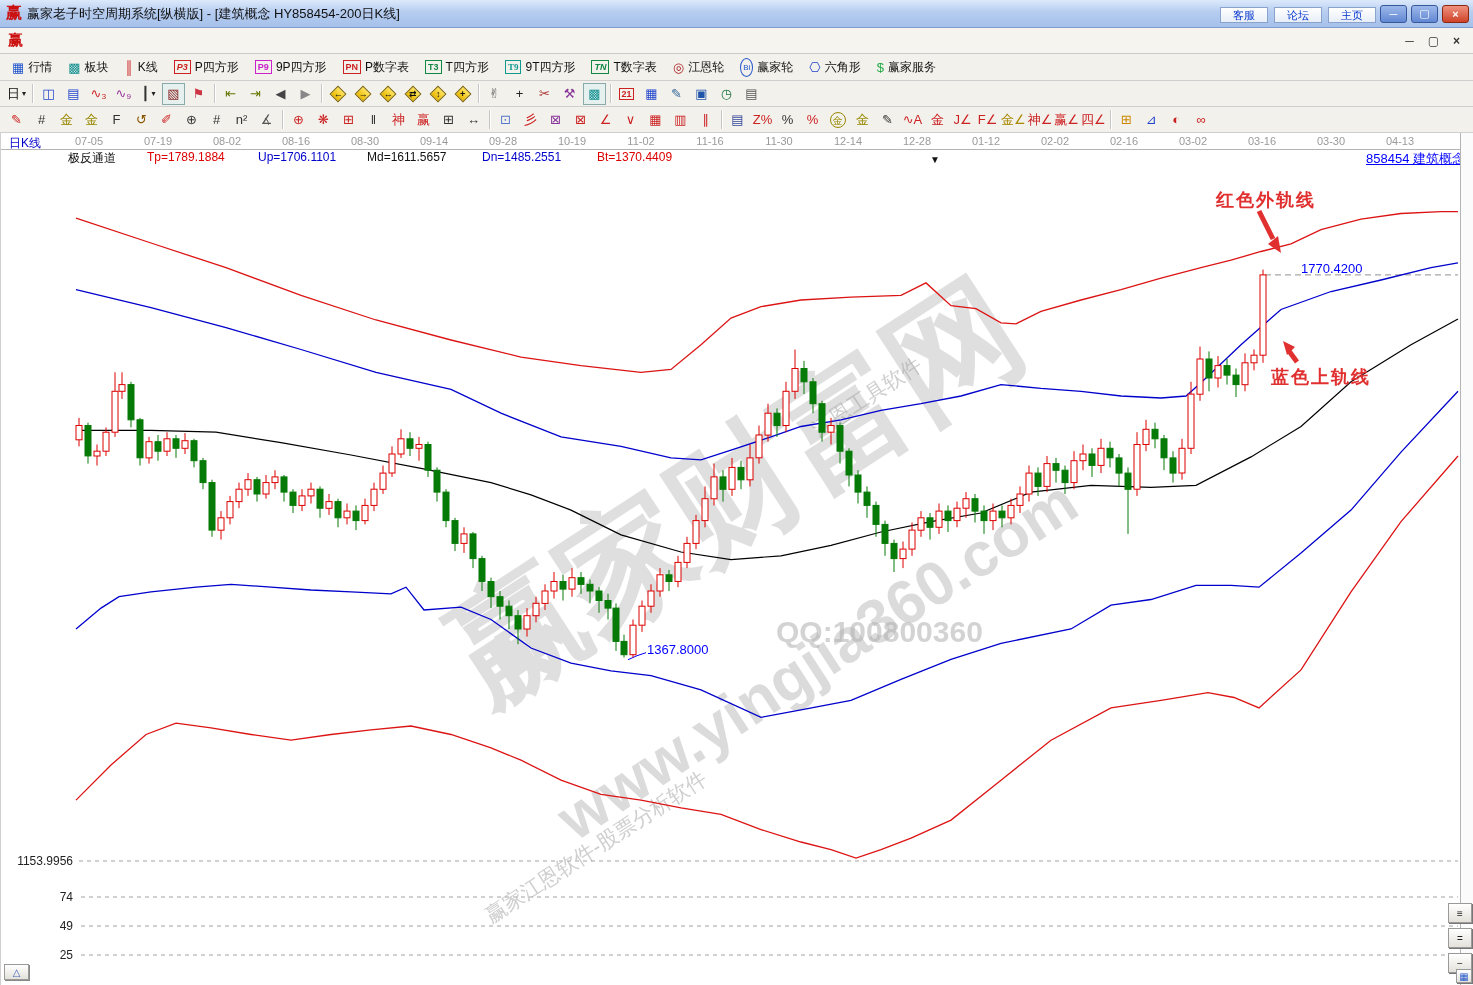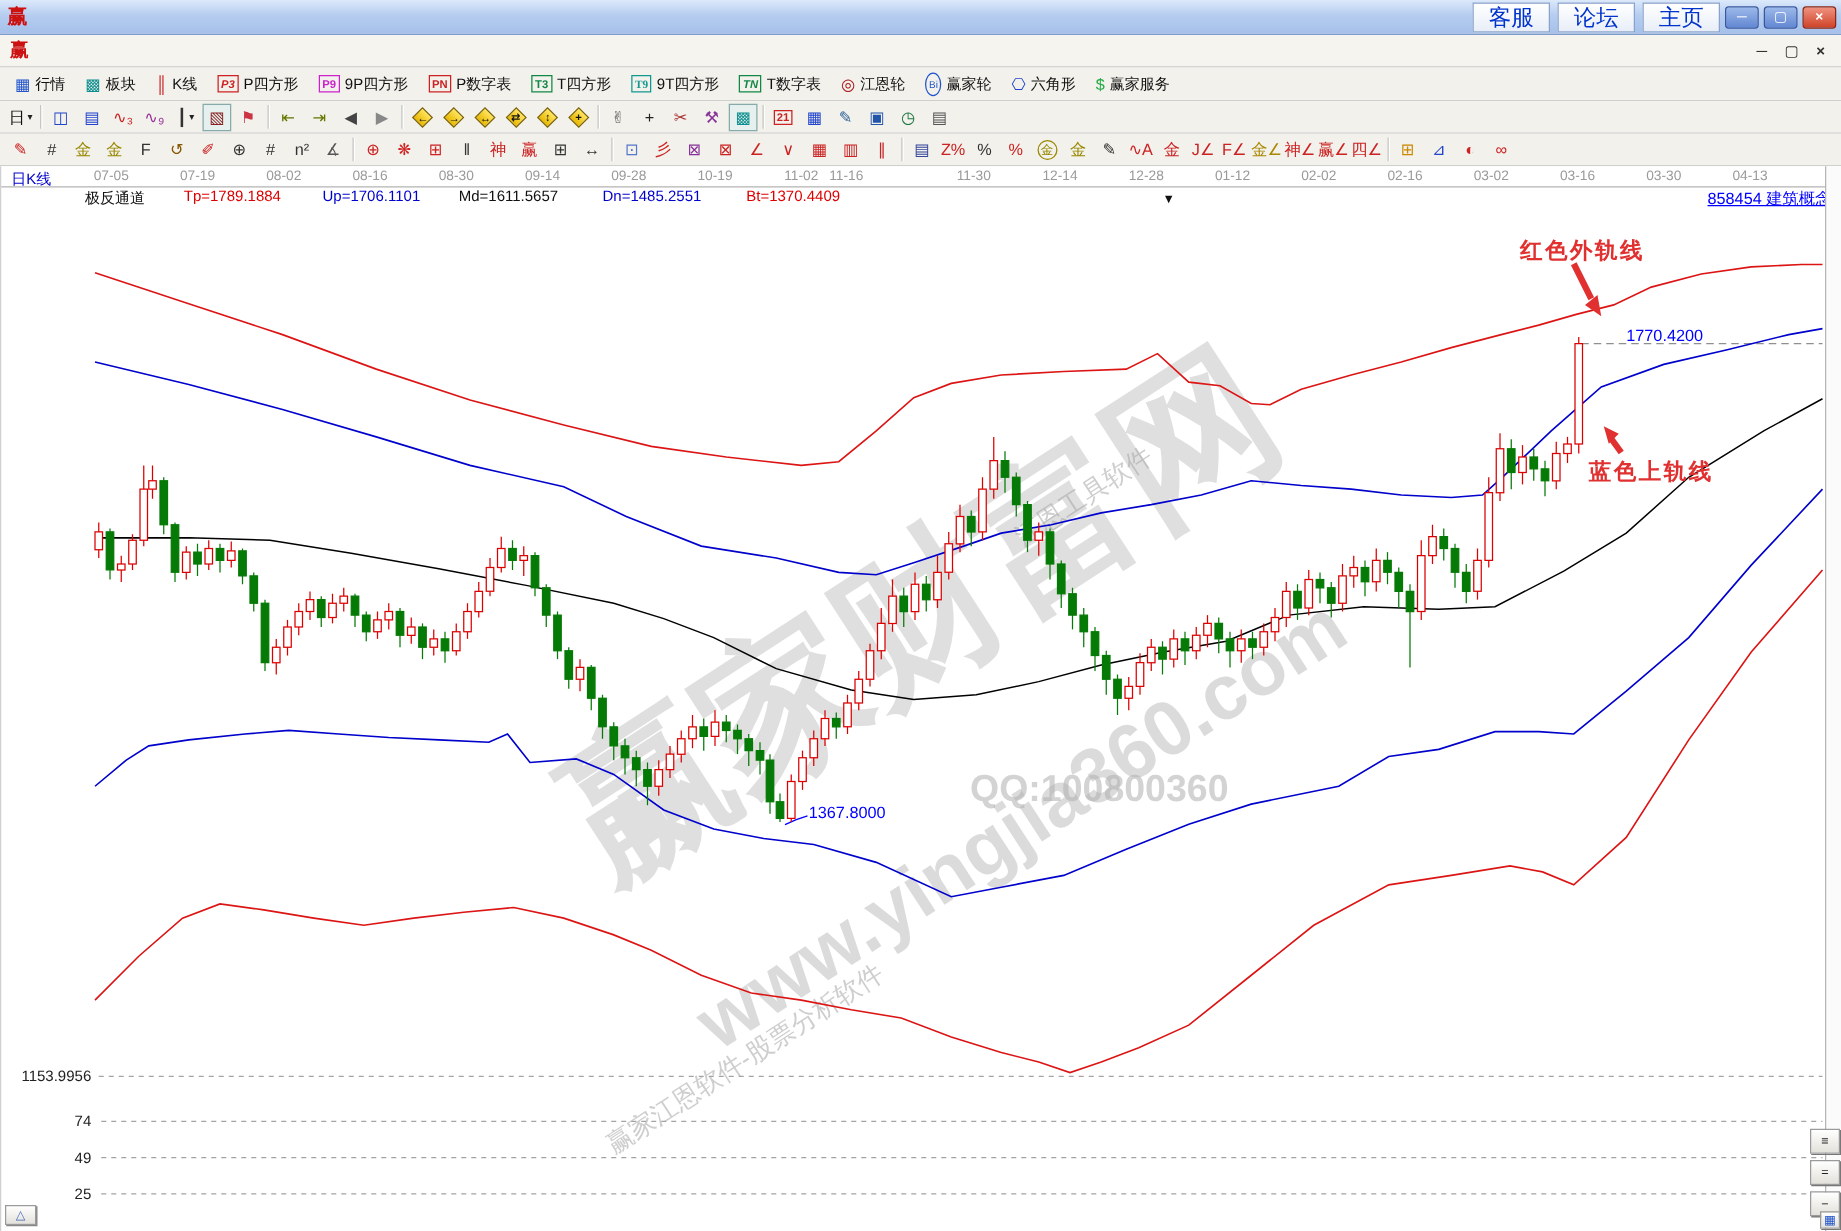--- a/index.html
+++ b/index.html
@@ -8,21 +8,21 @@
   .window { position:relative; width:1473px; height:985px; background:#ffffff; }
 
   
   .titlebar { height:28px; display:flex; align-items:center; padding:0 4px 0 6px;
     background:linear-gradient(#dce9fb 0%, #b6cdf0 45%, #a5c0ea 100%);
     border-bottom:1px solid #7f9ccc; }
   .app-logo { color:#cc1111; font-weight:bold; font-size:16px; margin-right:5px; }
   .win-title { font-size:13px; color:#111; }
   .tb-spacer { flex:1; }
   .quickbtn { background:linear-gradient(#ffffff,#e8eef8); border:1px solid #8aa3cc; color:#0033cc;
-    font-size:18px; padding:1px 12px; margin-left:6px; cursor:default; }
+    font-size:11px; padding:1px 12px; margin-left:6px; cursor:default; }
   .winbtn { width:27px; height:18px; margin-left:4px; border-radius:3px; border:1px solid #38589e;
     display:flex; align-items:center; justify-content:center; font-size:11px; color:#fff;
     background:linear-gradient(#9db9ea,#6287d2); font-weight:bold; }
   .winbtn.close { background:linear-gradient(#ef9280,#cf4328); border-color:#8e2710; }
 
   
   .menubar { height:26px; display:flex; align-items:center; background:#f5f4ef;
     border-bottom:1px solid #c9c9c9; padding:0 6px; }
   .menu-logo { color:#cc1111; font-weight:bold; font-size:15px; margin:0 8px 0 2px; }
   .menu-item { font-size:13px; color:#111; padding:3px 11px; }
@@ -81,20 +81,21 @@
   .wm-s2 { left:796px; top:250px; width:140px; text-align:center; font-size:21px;
     color:rgba(165,165,165,0.55); transform:rotate(-33deg); }
 </style>
 </head>
 <body>
 
 <div class="window">
 
   <div class="titlebar">
     <span class="app-logo">赢</span>
+    <span class="win-title">赢家老子时空周期系统[纵横版] - [建筑概念  HY858454-200日K线]</span>
     <span class="tb-spacer"></span>
     <span id="quick-buttons"><span class="quickbtn">客服</span><span class="quickbtn">论坛</span><span class="quickbtn">主页</span></span>
     <span class="winbtn">─</span>
     <span class="winbtn">▢</span>
     <span class="winbtn close">×</span>
   </div>
 
   <div class="menubar">
     <span class="menu-logo">赢</span>
     <span class="menu-spacer"></span>
@@ -715,21 +716,21 @@
     <div id="date-row">
         <span class="date-lab" style="left: 88px;">07-05</span>
         <span class="date-lab" style="left: 157px;">07-19</span>
         <span class="date-lab" style="left: 226px;">08-02</span>
         <span class="date-lab" style="left: 295px;">08-16</span>
         <span class="date-lab" style="left: 364px;">08-30</span>
         <span class="date-lab" style="left: 433px;">09-14</span>
         <span class="date-lab" style="left: 502px;">09-28</span>
         <span class="date-lab" style="left: 571px;">10-19</span>
         <span class="date-lab" style="left: 640px;">11-02</span>
-        <span class="date-lab" style="left: 676px;">11-16</span>
+        <span class="date-lab" style="left: 709px;">11-16</span>
         <span class="date-lab" style="left: 778px;">11-30</span>
         <span class="date-lab" style="left: 847px;">12-14</span>
         <span class="date-lab" style="left: 916px;">12-28</span>
         <span class="date-lab" style="left: 985px;">01-12</span>
         <span class="date-lab" style="left: 1054px;">02-02</span>
         <span class="date-lab" style="left: 1123px;">02-16</span>
         <span class="date-lab" style="left: 1192px;">03-02</span>
         <span class="date-lab" style="left: 1261px;">03-16</span>
         <span class="date-lab" style="left: 1330px;">03-30</span>
         <span class="date-lab" style="left: 1399px;">04-13</span>

